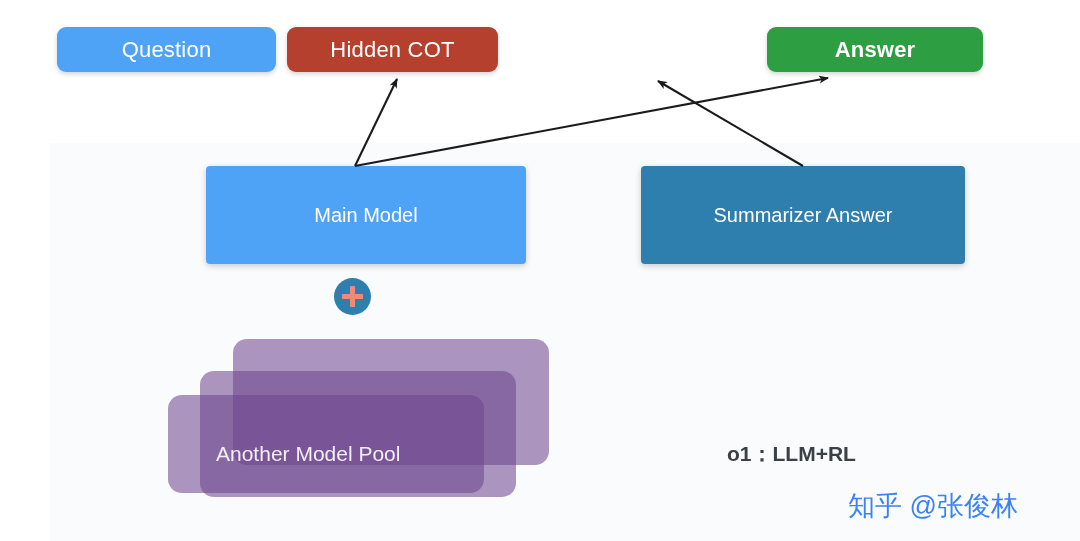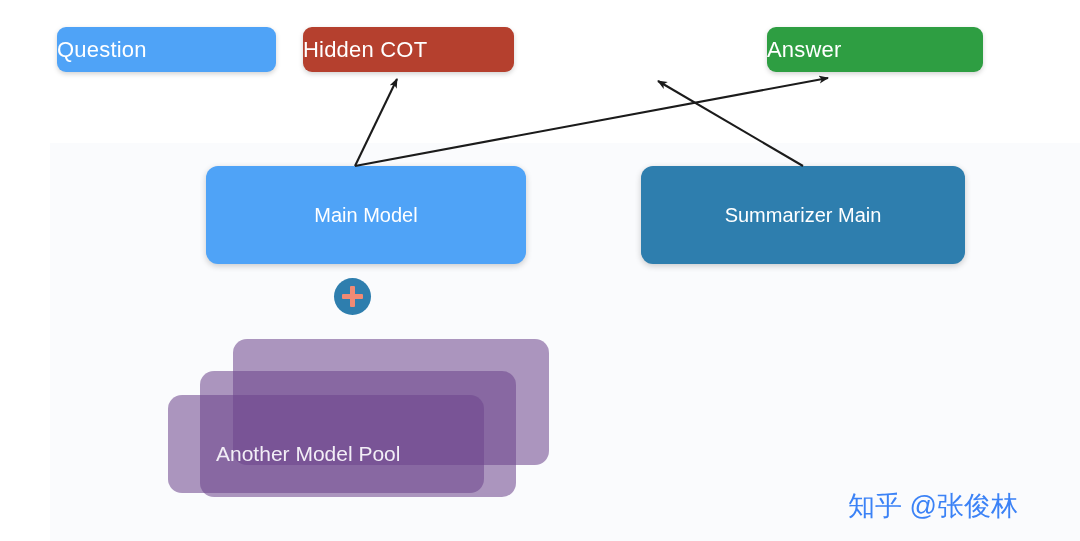--- a/index.html
+++ b/index.html
@@ -25,31 +25,31 @@
     height: 398px;
     background: #fafbfd;
   }
 
   
   .pill {
     position: absolute;
     border-radius: 9px;
     display: flex;
     align-items: center;
-    justify-content: flex-start;
+    justify-content: center;
     color: #ffffff;
     font-size: 22px;
     letter-spacing: .2px;
     box-shadow: 0 2px 5px rgba(0,0,0,.18);
   }
 
   
   .modelbox {
     position: absolute;
-    border-radius: 12px;
+    border-radius: 4px;
     display: flex;
     align-items: center;
     justify-content: center;
     color: #ffffff;
     font-size: 20px;
     box-shadow: 0 2px 6px rgba(0,0,0,.20);
   }
 
   
   #plus-badge {
@@ -127,32 +127,32 @@
 </head>
 <body>
 
 <div id="canvas" style="background: rgb(255, 255, 255);">
 
   <div id="panel" style="background: rgb(250, 251, 253);"></div>
 
   <div class="pill" id="box-question" style="left: 57px; top: 27px; width: 219px; height: 45px; background: rgb(79, 163, 247);">
     <span>Question</span>
   </div>
-  <div class="pill" id="box-hidden-cot" style="left: 303px; top: 27px; width: 211px; height: 45px; background: rgb(181, 64, 46);">
+  <div class="pill" id="box-hidden-cot" style="left: 287px; top: 27px; width: 211px; height: 45px; background: rgb(181, 64, 46);">
     <span>Hidden COT</span>
   </div>
-  <div class="pill" id="box-answer" style="left: 767px; top: 27px; width: 216px; height: 45px; background: rgb(46, 158, 66);">
+  <div class="pill" id="box-answer" style="left: 767px; top: 27px; width: 216px; height: 45px; background: rgb(46, 158, 66); font-weight: bold;">
     <span>Answer</span>
   </div>
 
   <div class="modelbox" id="box-main-model" style="left: 206px; top: 166px; width: 320px; height: 98px; background: rgb(79, 163, 247);">
     <span>Main Model</span>
   </div>
   <div class="modelbox" id="box-summarizer-model" style="left: 641px; top: 166px; width: 324px; height: 98px; background: rgb(46, 126, 174);">
-    <span>Summarizer Main</span>
+    <span>Summarizer Answer</span>
   </div>
 
   <div id="plus-badge" style="background: rgb(46, 126, 174);">
     <span class="bar-h" style="background: rgb(240, 138, 116);"></span>
     <span class="bar-v" style="background: rgb(240, 138, 116);"></span>
   </div>
 
   <div class="poolcard" id="pool-card-0" style="left: 233px; top: 339px; width: 316px; height: 126px; background: rgba(108, 70, 140, 0.56);"></div>
   <div class="poolcard" id="pool-card-1" style="left: 200px; top: 371px; width: 316px; height: 126px; background: rgba(108, 70, 140, 0.56);"></div>
   <div class="poolcard" id="pool-card-2" style="left: 168px; top: 395px; width: 316px; height: 98px; background: rgba(108, 70, 140, 0.56);"></div>
@@ -162,15 +162,16 @@
     <defs>
       <marker id="ah" markerWidth="11" markerHeight="11" refX="9" refY="4" orient="auto" markerUnits="userSpaceOnUse">
         <path d="M0,0 L10,4 L0,8 L2.6,4 Z" fill="#1b1b1b"></path>
       </marker>
     </defs>
     <line id="arrow-0" stroke="#1b1b1b" stroke-width="2.1" marker-end="url(#ah)" x1="355" y1="166" x2="397" y2="79"></line>
     <line id="arrow-1" stroke="#1b1b1b" stroke-width="2.1" marker-end="url(#ah)" x1="355" y1="166" x2="828" y2="78"></line>
     <line id="arrow-2" stroke="#1b1b1b" stroke-width="2.1" marker-end="url(#ah)" x1="803" y1="166" x2="658" y2="81"></line>
   </svg>
 
+  <div id="caption">o1：LLM+RL</div>
   <div id="watermark">知乎 @张俊林</div>
 
 </div>
 
 </body></html>

